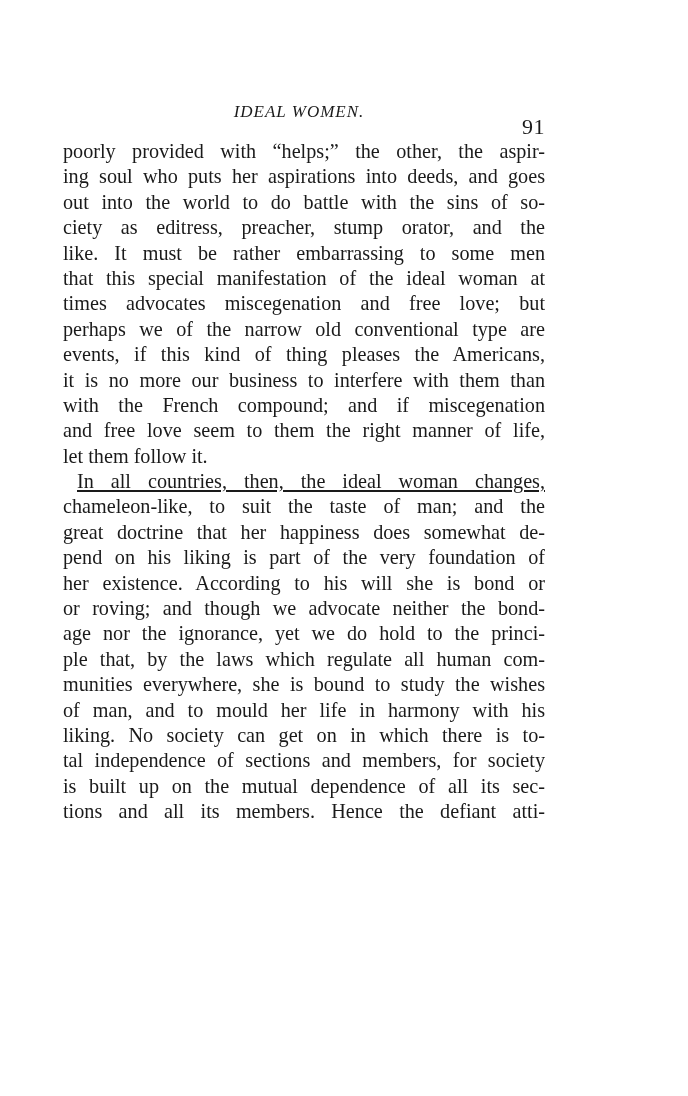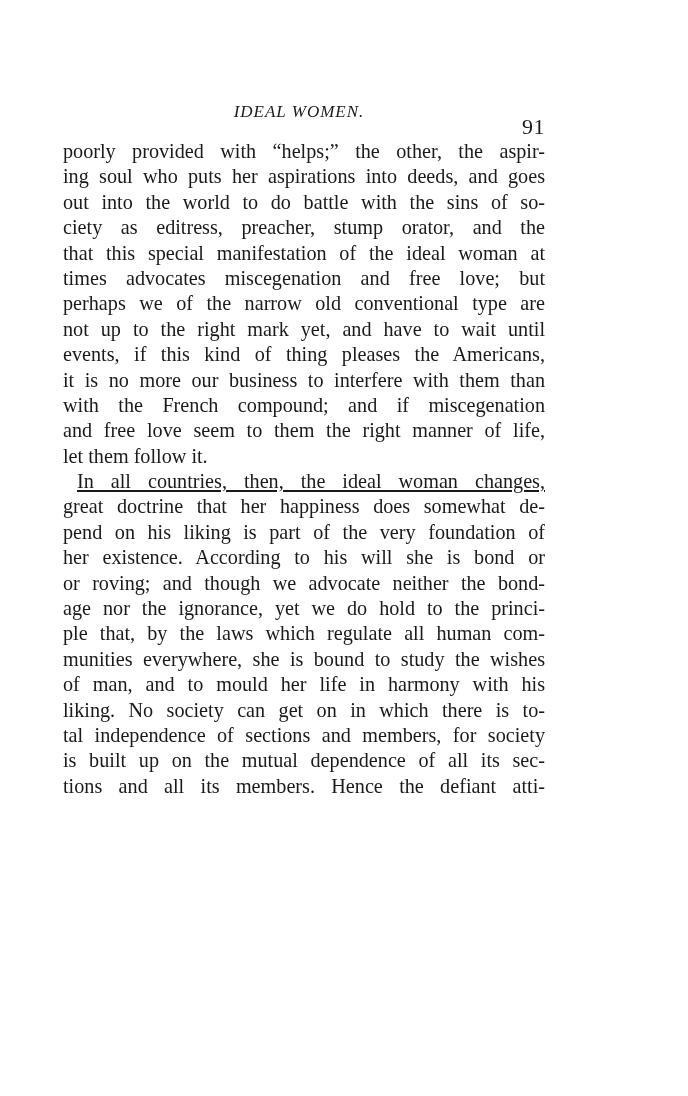--- a/index.html
+++ b/index.html
@@ -78,30 +78,31 @@
   <div class="running-head">
     <span class="running-title">IDEAL WOMEN.</span>
     <span class="page-number">91</span>
   </div>
 
   <div class="body-text">
     <span class="line">poorly provided with “helps;” the other, the aspir-</span>
     <span class="line">ing soul who puts her aspirations into deeds, and goes</span>
     <span class="line">out into the world to do battle with the sins of so-</span>
     <span class="line">ciety as editress, preacher, stump orator, and the</span>
+    <span class="line">like.  It must be rather embarrassing to some men</span>
     <span class="line">that this special manifestation of the ideal woman at</span>
     <span class="line">times advocates miscegenation and free love; but</span>
     <span class="line">perhaps we of the narrow old conventional type are</span>
-    <span class="line">not up to the right mark yet, and have to wait until</span>
     <span class="line">events, if this kind of thing pleases the Americans,</span>
     <span class="line">it is no more our business to interfere with them than</span>
     <span class="line">with the French compound; and if miscegenation</span>
     <span class="line">and free love seem to them the right manner of life,</span>
     <span class="line last">let them follow it.</span>
     <span class="line indent">In all countries, then, the ideal woman changes,</span>
+    <span class="line">chameleon-like, to suit the taste of man; and the</span>
     <span class="line">great doctrine that her happiness does somewhat de-</span>
     <span class="line">pend on his liking is part of the very foundation of</span>
     <span class="line">her existence.  According to his will she is bond or</span>
     <span class="line">or roving; and though we advocate neither the bond-</span>
     <span class="line">age nor the ignorance, yet we do hold to the princi-</span>
     <span class="line">ple that, by the laws which regulate all human com-</span>
     <span class="line">munities everywhere, she is bound to study the wishes</span>
     <span class="line">of man, and to mould her life in harmony with his</span>
     <span class="line">liking.  No society can get on in which there is to-</span>
     <span class="line">tal independence of sections and members, for society</span>

